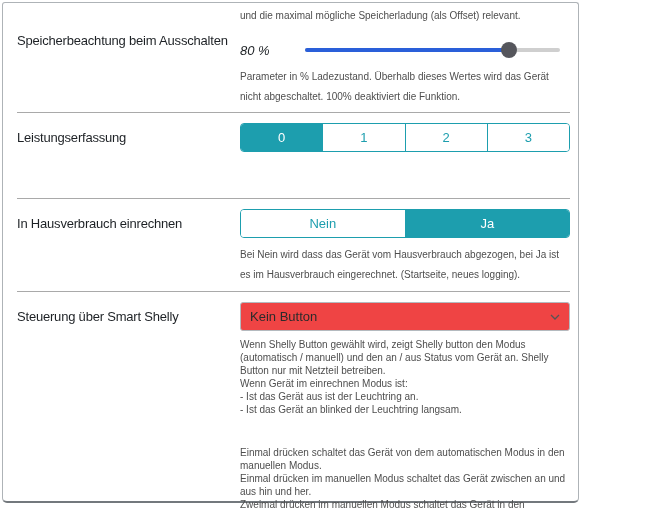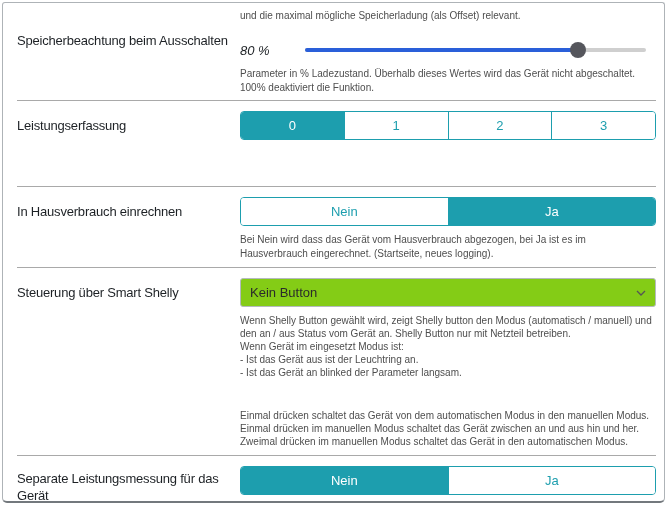--- a/index.html
+++ b/index.html
@@ -12,40 +12,40 @@
     --divider:#a9a9a9;
   }
   *{box-sizing:border-box;}
   html,body{margin:0;padding:0;}
   body{
     width:671px;height:511px;position:relative;overflow:hidden;
     background:#ffffff;
     font-family:"Liberation Sans", sans-serif;
   }
   .card{
-    position:absolute;left:2px;top:2px;width:663px;height:501px;
+    position:absolute;left:2px;top:2px;width:577px;height:501px;
     background:#fff;
     border:1px solid #aeb3b7;
     border-bottom:2px solid #73787d;
     border-radius:3px 3px 5px 5px;
     padding:0 8px 0 14px;
   }
   .section{padding:10px 0 7px;border-top:1px solid var(--divider);}
   .section.first{border-top:none;padding:6px 0 5px;}
   .indent{margin-left:223px;}
   .setting{display:flex;align-items:flex-start;justify-content:flex-end;}
   .label{
     flex:0 0 223px;width:223px;padding-right:12px;
     font-size:13px;letter-spacing:-0.2px;line-height:17px;
     color:var(--label_color);
   }
   .label.pt{padding-top:6px;}
   .label.pt2{padding-top:2px;}
   .content{flex:1;min-width:0;}
-  .helper{font-size:10px;line-height:14px;color:var(--help_color);margin-top:7px;}
+  .helper{font-size:10px;line-height:20px;color:var(--help_color);margin-top:7px;}
   .helper-line{font-size:10px;line-height:13px;color:var(--help_color);}
   .helper-line.gap{margin-top:30px;}
   .helper-block{margin-top:7px;}
 
   
   .sliderrow{display:flex;align-items:center;height:20px;margin-top:10px;font-style:italic;}
   .val{width:65px;font-size:13px;color:var(--label_color);}
   .slider{position:relative;flex:1;height:20px;margin-right:10px;cursor:pointer;}
   .track{position:absolute;left:0;right:0;top:8px;height:4px;border-radius:2px;background:var(--slider_track);}
   .fill{position:absolute;left:0;top:8px;height:4px;border-radius:2px;background:var(--slider_blue);}
@@ -56,21 +56,21 @@
   .seg .opt{
     flex:1;display:flex;align-items:center;justify-content:center;
     font-size:13px;color:var(--teal);background:#fff;border-left:1px solid var(--teal);cursor:pointer;
   }
   .seg .opt:first-child{border-left:none;}
   .seg .opt.sel{background:var(--teal);color:#fff;}
 
   
   .select{
     height:29px;display:flex;align-items:center;justify-content:space-between;
-    border:1px solid #b4babf;border-radius:3px;background:#84cc16;
+    border:1px solid #b4babf;border-radius:3px;background:#ef4444;
     padding:0 9px;font-size:13px;color:#2b2b2b;cursor:pointer;
   }
   .chev{display:flex;align-items:center;color:#555;}
 </style>
 </head>
 <body>
 
 <div class="card">
 
   <div class="section first">
@@ -125,23 +125,23 @@
         <div class="select">
           <span>Kein Button</span>
           <span class="chev">
             <svg width="10" height="6" viewBox="0 0 10 6">
                 <polyline points="1,1 5,5 9,1" fill="none" stroke="#555" stroke-width="1.3"></polyline>
               </svg>
           </span>
         </div>
         <div class="helper-block">
           <div class="helper-line">Wenn Shelly Button gewählt wird, zeigt Shelly button den Modus (automatisch / manuell) und den an / aus Status vom Gerät an. Shelly Button nur mit Netzteil betreiben.</div>
-          <div class="helper-line">Wenn Gerät im eingesetzt Modus ist:</div>
+          <div class="helper-line">Wenn Gerät im einrechnen Modus ist:</div>
           <div class="helper-line">- Ist das Gerät aus ist der Leuchtring an.</div>
-          <div class="helper-line">- Ist das Gerät an blinked der Parameter langsam.</div>
+          <div class="helper-line">- Ist das Gerät an blinked der Leuchtring langsam.</div>
           <div class="helper-line gap">Einmal drücken schaltet das Gerät von dem automatischen Modus in den manuellen Modus.</div>
           <div class="helper-line">Einmal drücken im manuellen Modus schaltet das Gerät zwischen an und aus hin und her.</div>
           <div class="helper-line">Zweimal drücken im manuellen Modus schaltet das Gerät in den automatischen Modus.</div>
         </div>
       </div>
     </div>
   </div>
 
   <div class="section">
     <div class="setting">

